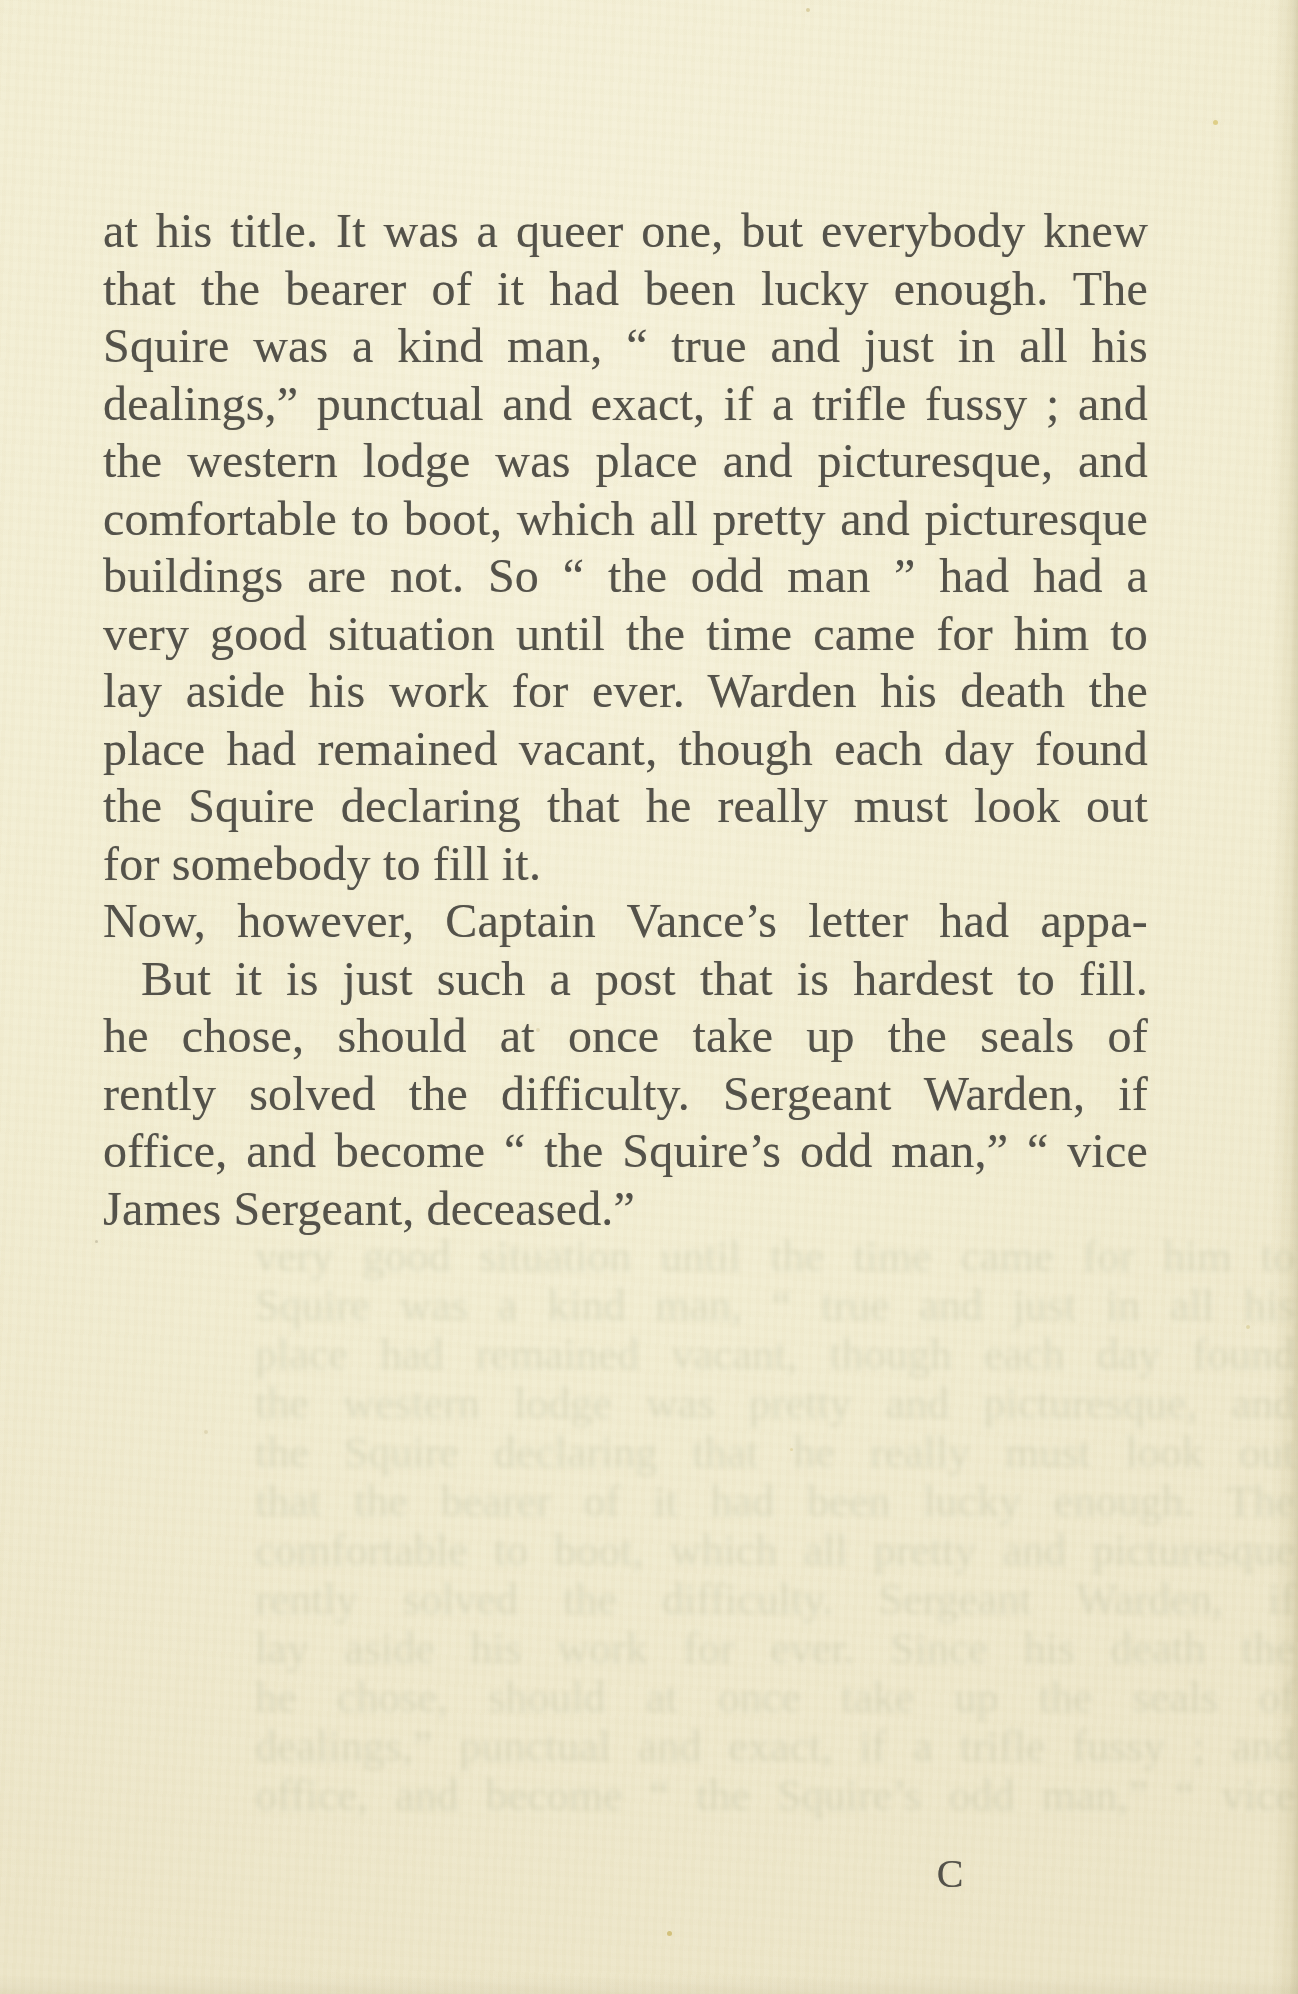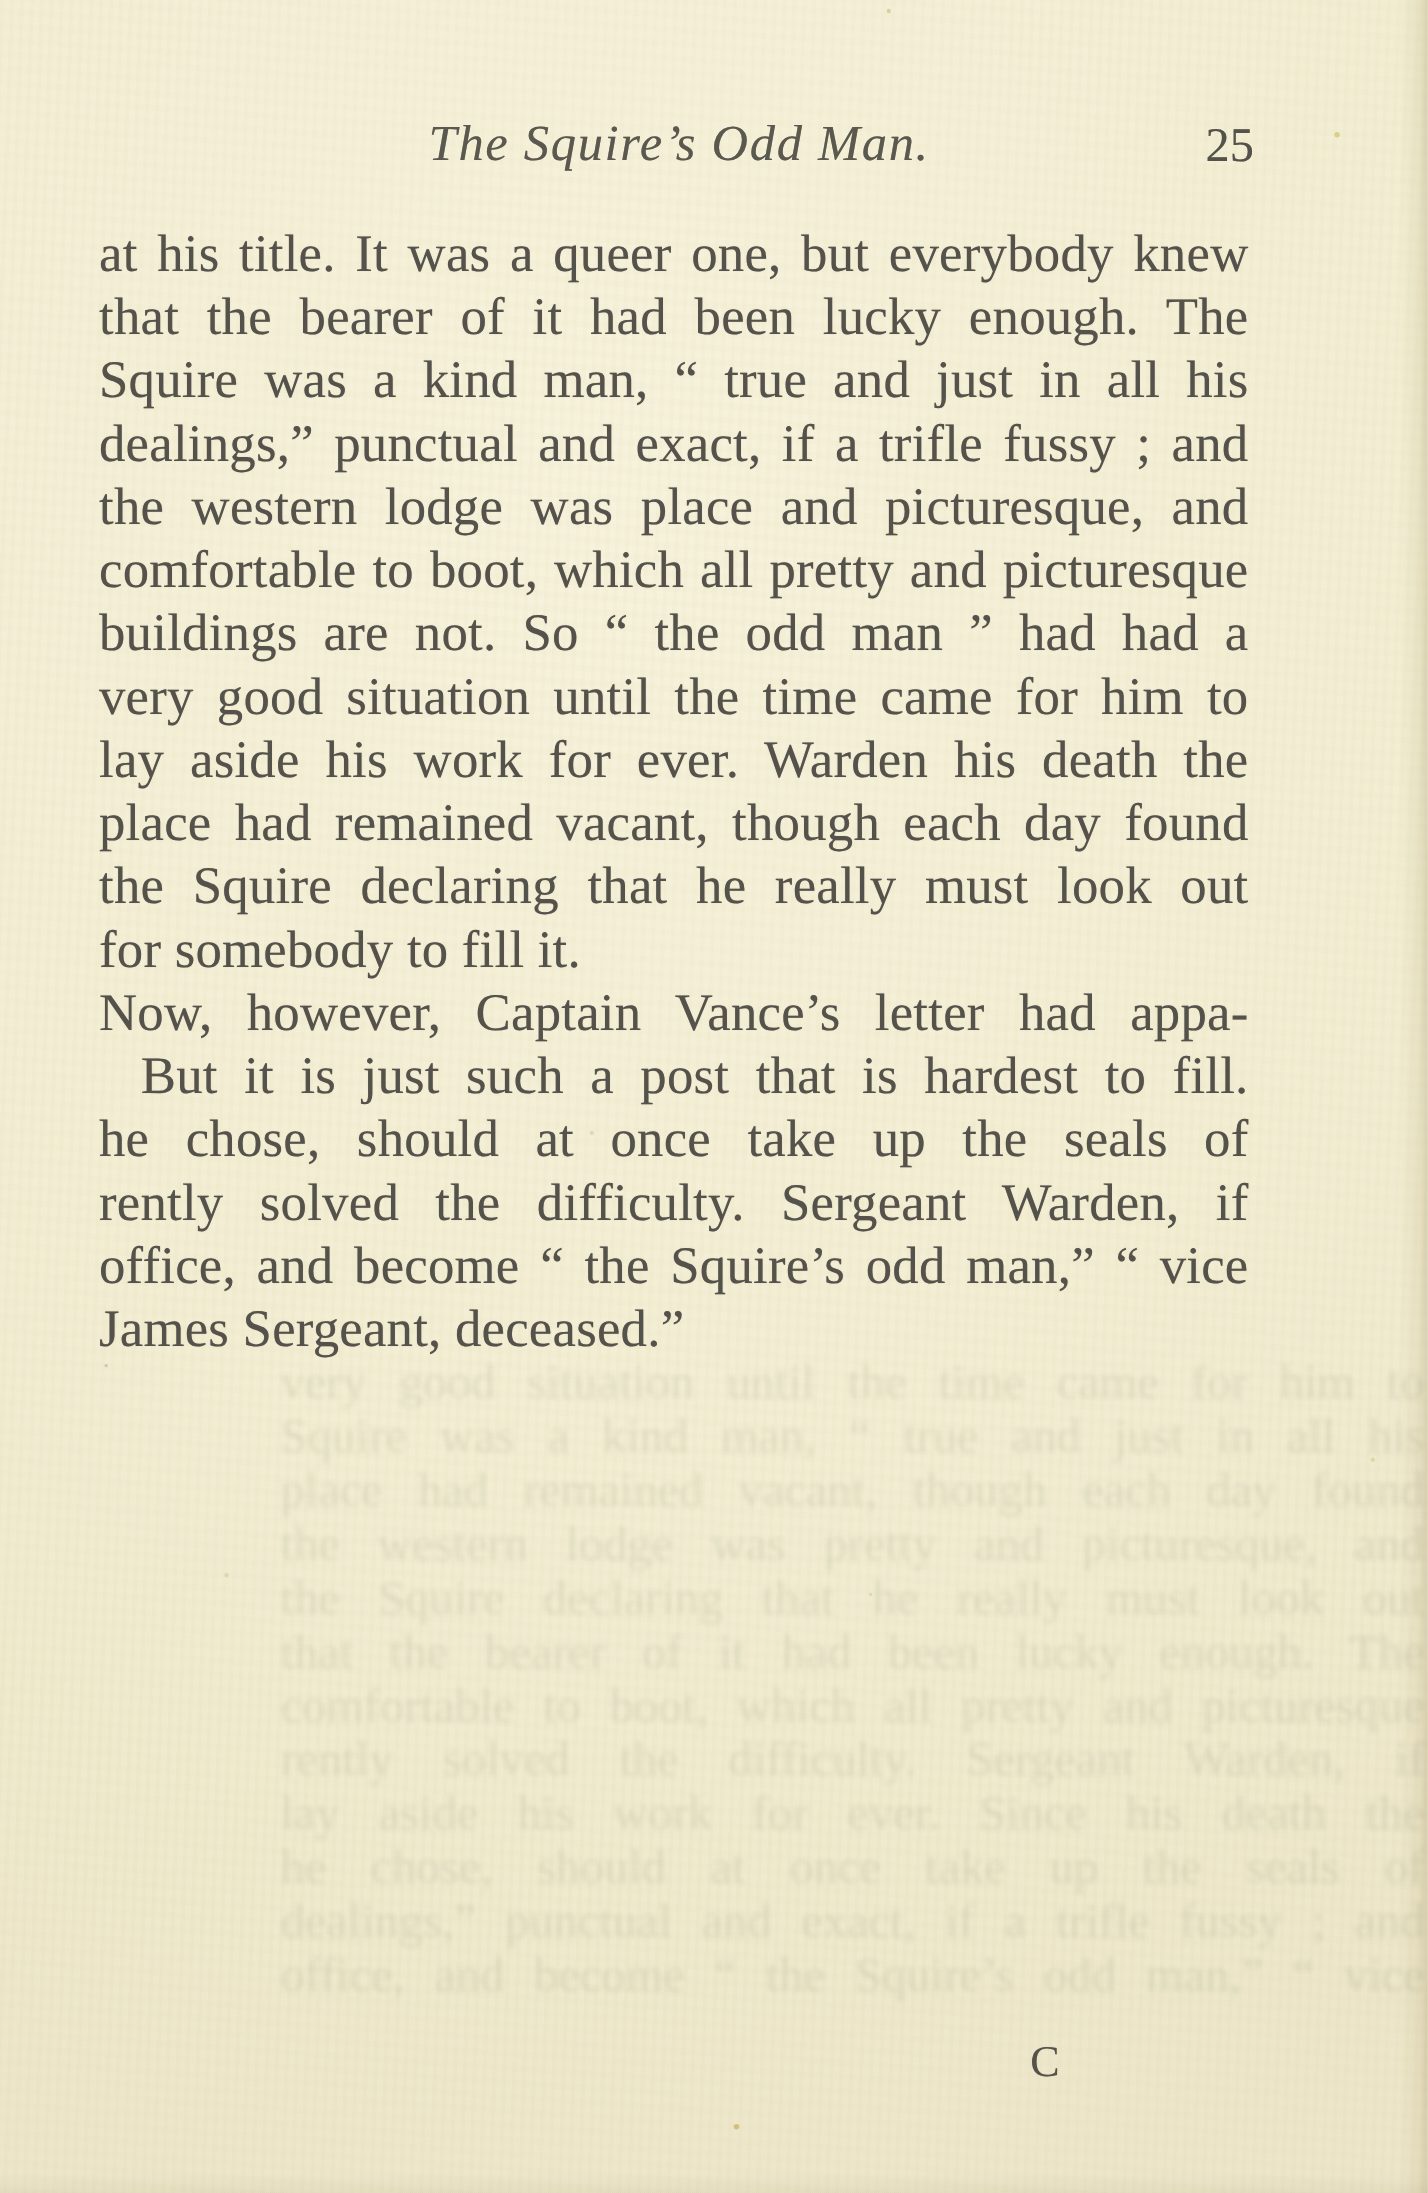--- a/index.html
+++ b/index.html
@@ -48,21 +48,21 @@
     text-shadow: 0 0 0.6px rgba(91,89,79,0.5);
   }
   .page-number {
     position: absolute; right: 0; top: 3px;
     font-size: 44px;
     color: var(--ink, #54524a);
     text-shadow: 0 0 0.6px rgba(84,82,74,0.5);
   }
 
   .body-text {
-    position: absolute; top: 202px; left: 90px; width: 1045px;
+    position: absolute; top: 202px; left: 103px; width: 1045px;
     font-size: 48px;
     line-height: 57.5px;
     letter-spacing: 0.2px;
     text-shadow: 0 0 0.7px rgba(84,82,74,0.45);
   }
   .line {
     text-align: justify;
     text-align-last: justify;
     white-space: normal;
   }
@@ -90,24 +90,20 @@
   }
   .ghost-line { text-align: justify; text-align-last: justify; }
 
   .speck { position: absolute; border-radius: 50%; pointer-events: none; }
 </style>
 </head>
 <body>
 
 <div class="page">
 
-  <div class="running-header">
-    <div class="header-title">The Squire’s Odd Man.</div>
-    <div class="page-number">25</div>
-  </div>
 
   <div class="body-text">
     <div>
       <div class="line">at his title.  It was a queer one, but everybody knew</div>
       <div class="line">that the bearer of it had been lucky enough.  The</div>
       <div class="line">Squire was a kind man, “ true and just in all his</div>
       <div class="line">dealings,” punctual and exact, if a trifle fussy ; and</div>
       <div class="line">the western lodge was place and picturesque, and</div>
       <div class="line">comfortable to boot, which all pretty and picturesque</div>
       <div class="line">buildings are not.  So “ the odd man ” had had a</div>

